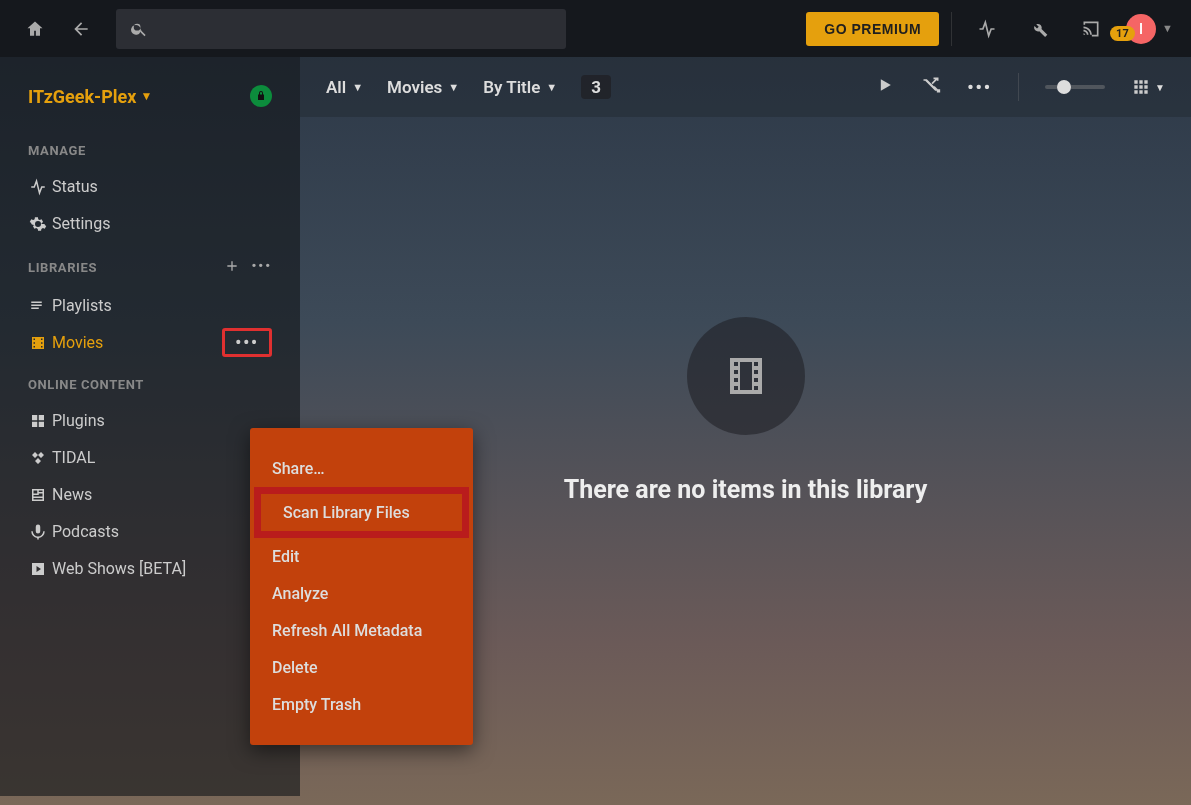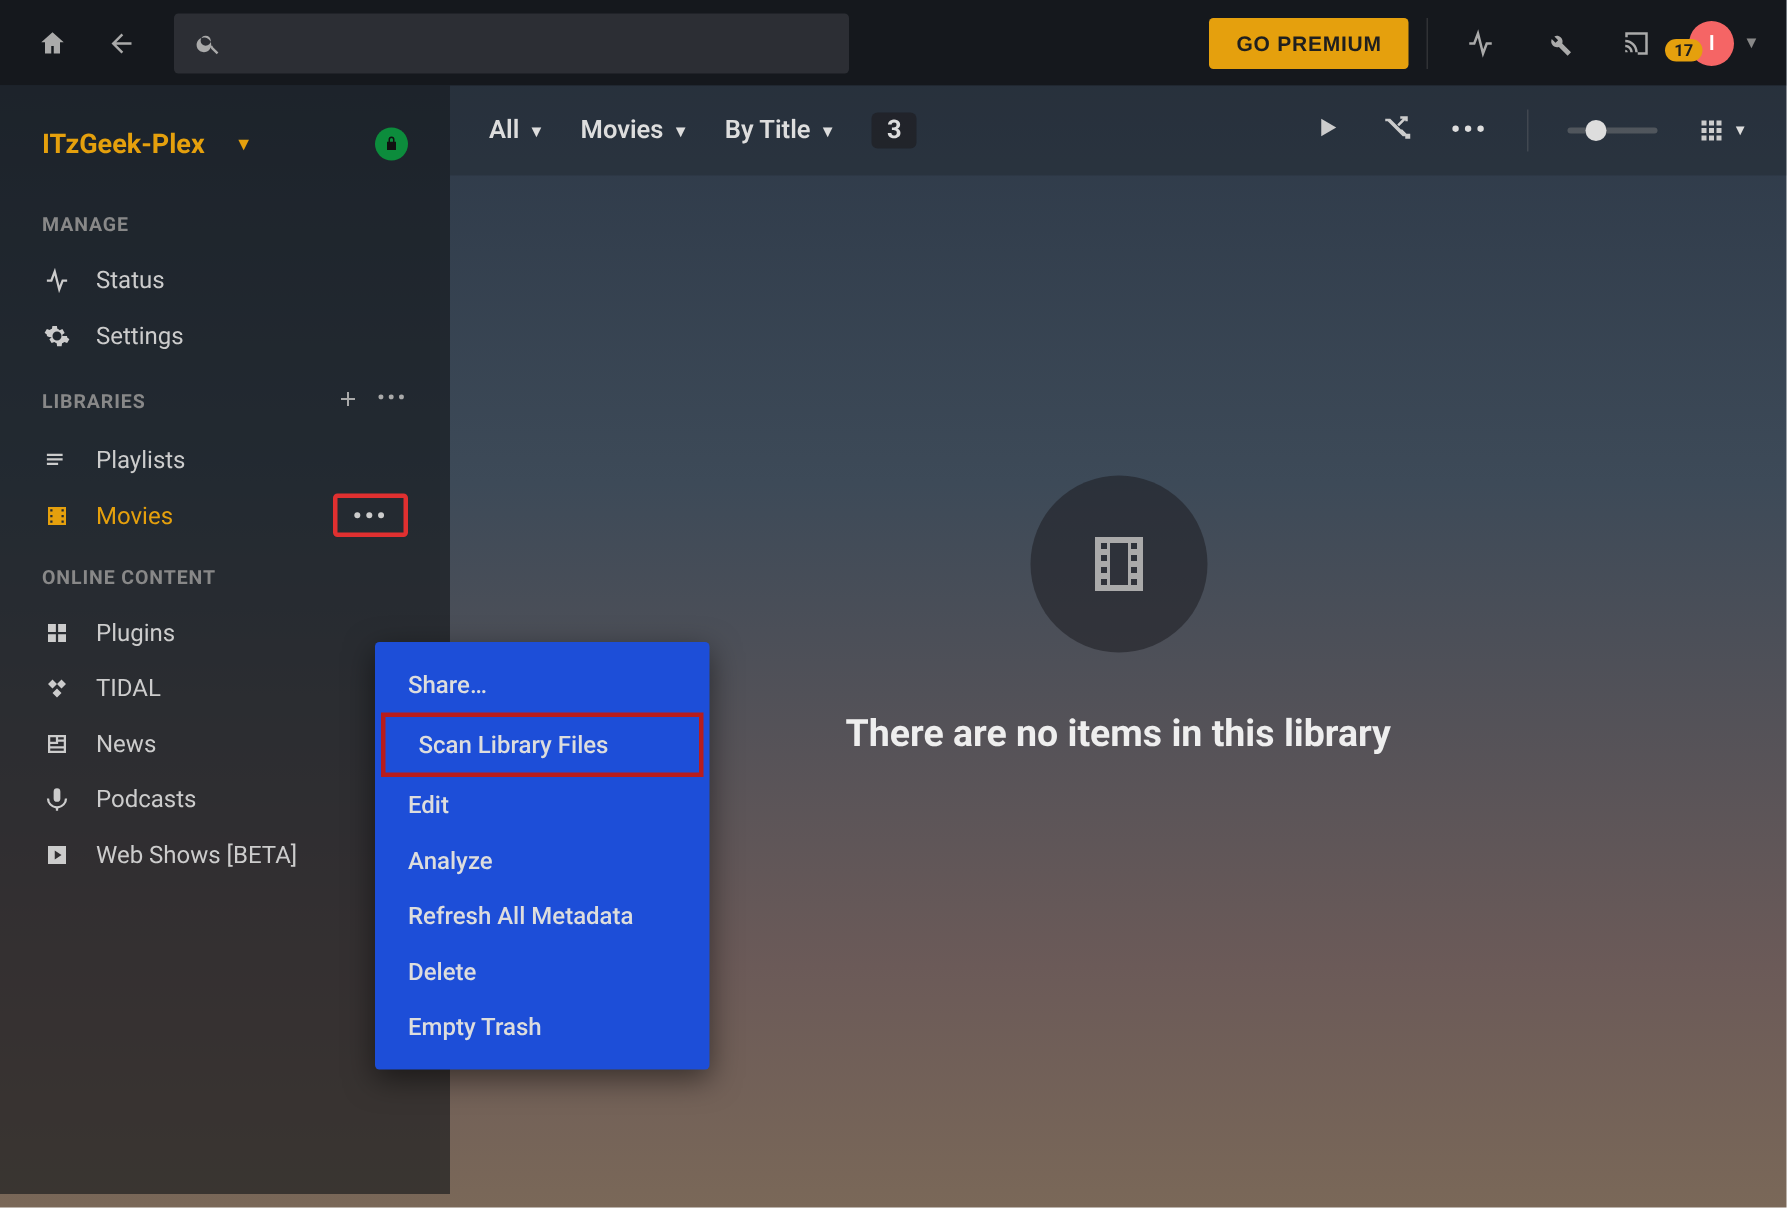--- a/index.html
+++ b/index.html
@@ -90,21 +90,21 @@
 .body-row { display: flex; height: calc(100% - 66px); }
 .sidebar {
   width: 300px;
   background: rgba(20, 22, 26, 0.62);
   padding: 18px 0;
 }
 .server-row {
   display: flex;
   align-items: center;
   padding: 10px 28px 20px;
-  gap: 20px;
+  gap: 4px;
 }
 .server-name {
   color: #e5a00d;
   font-weight: 700;
   font-size: 18px;
 }
 .chevron { color: #e5a00d; font-size: 12px; }
 .lock-icon {
   margin-left: auto;
   width: 22px; height: 22px;
@@ -119,21 +119,21 @@
   font-weight: 700;
   letter-spacing: 0.6px;
   padding: 16px 28px 10px;
   display: flex;
   align-items: center;
 }
 .section-header .actions { margin-left: auto; display: flex; gap: 12px; color: #aaa; }
 .nav-item {
   display: flex;
   align-items: center;
-  gap: 16px;
+  gap: 4px;
   padding: 9px 28px;
   color: #ccc;
   font-size: 16px;
   cursor: pointer;
 }
 .nav-item.active { color: #e5a00d; }
 .nav-item .ico { width: 20px; display: flex; justify-content: center; }
 .nav-item .ico svg { width: 18px; height: 18px; fill: currentColor; }
 .nav-item .tail { margin-left: auto; }
 .more-highlight {
@@ -183,35 +183,35 @@
   width: 118px; height: 118px; border-radius: 50%;
   background: rgba(30,30,34,0.55);
   display: flex; align-items: center; justify-content: center;
 }
 .empty-icon svg { width: 48px; height: 48px; fill: #aaa; }
 .empty-text { margin-top: 40px; font-size: 25px; font-weight: 700; color: #eee; }
 .context-menu {
   position: absolute;
   left: 250px; top: 428px;
   width: 223px;
-  background: #1d4ed8;
+  background: #c2410c;
   border-radius: 3px;
   box-shadow: 0 6px 20px rgba(0,0,0,0.5);
-  padding: 10px 0;
+  padding: 22px 0;
   z-index: 50;
 }
 .menu-item {
   padding: 9px 22px;
   color: #ddd;
   font-size: 16px;
   font-weight: 500;
   cursor: pointer;
 }
 .menu-item.highlight {
-  border: 3px solid #b91c1c;
+  border: 7px solid #b91c1c;
   margin: 0 4px;
 }
 </style>
 </head>
 <body>
 
 <div class="topbar">
   <div class="icon-btn">
     <svg viewBox="0 0 24 24">
         <path d="M12 3l9 8h-3v9h-5v-6H11v6H6v-9H3z"></path>

